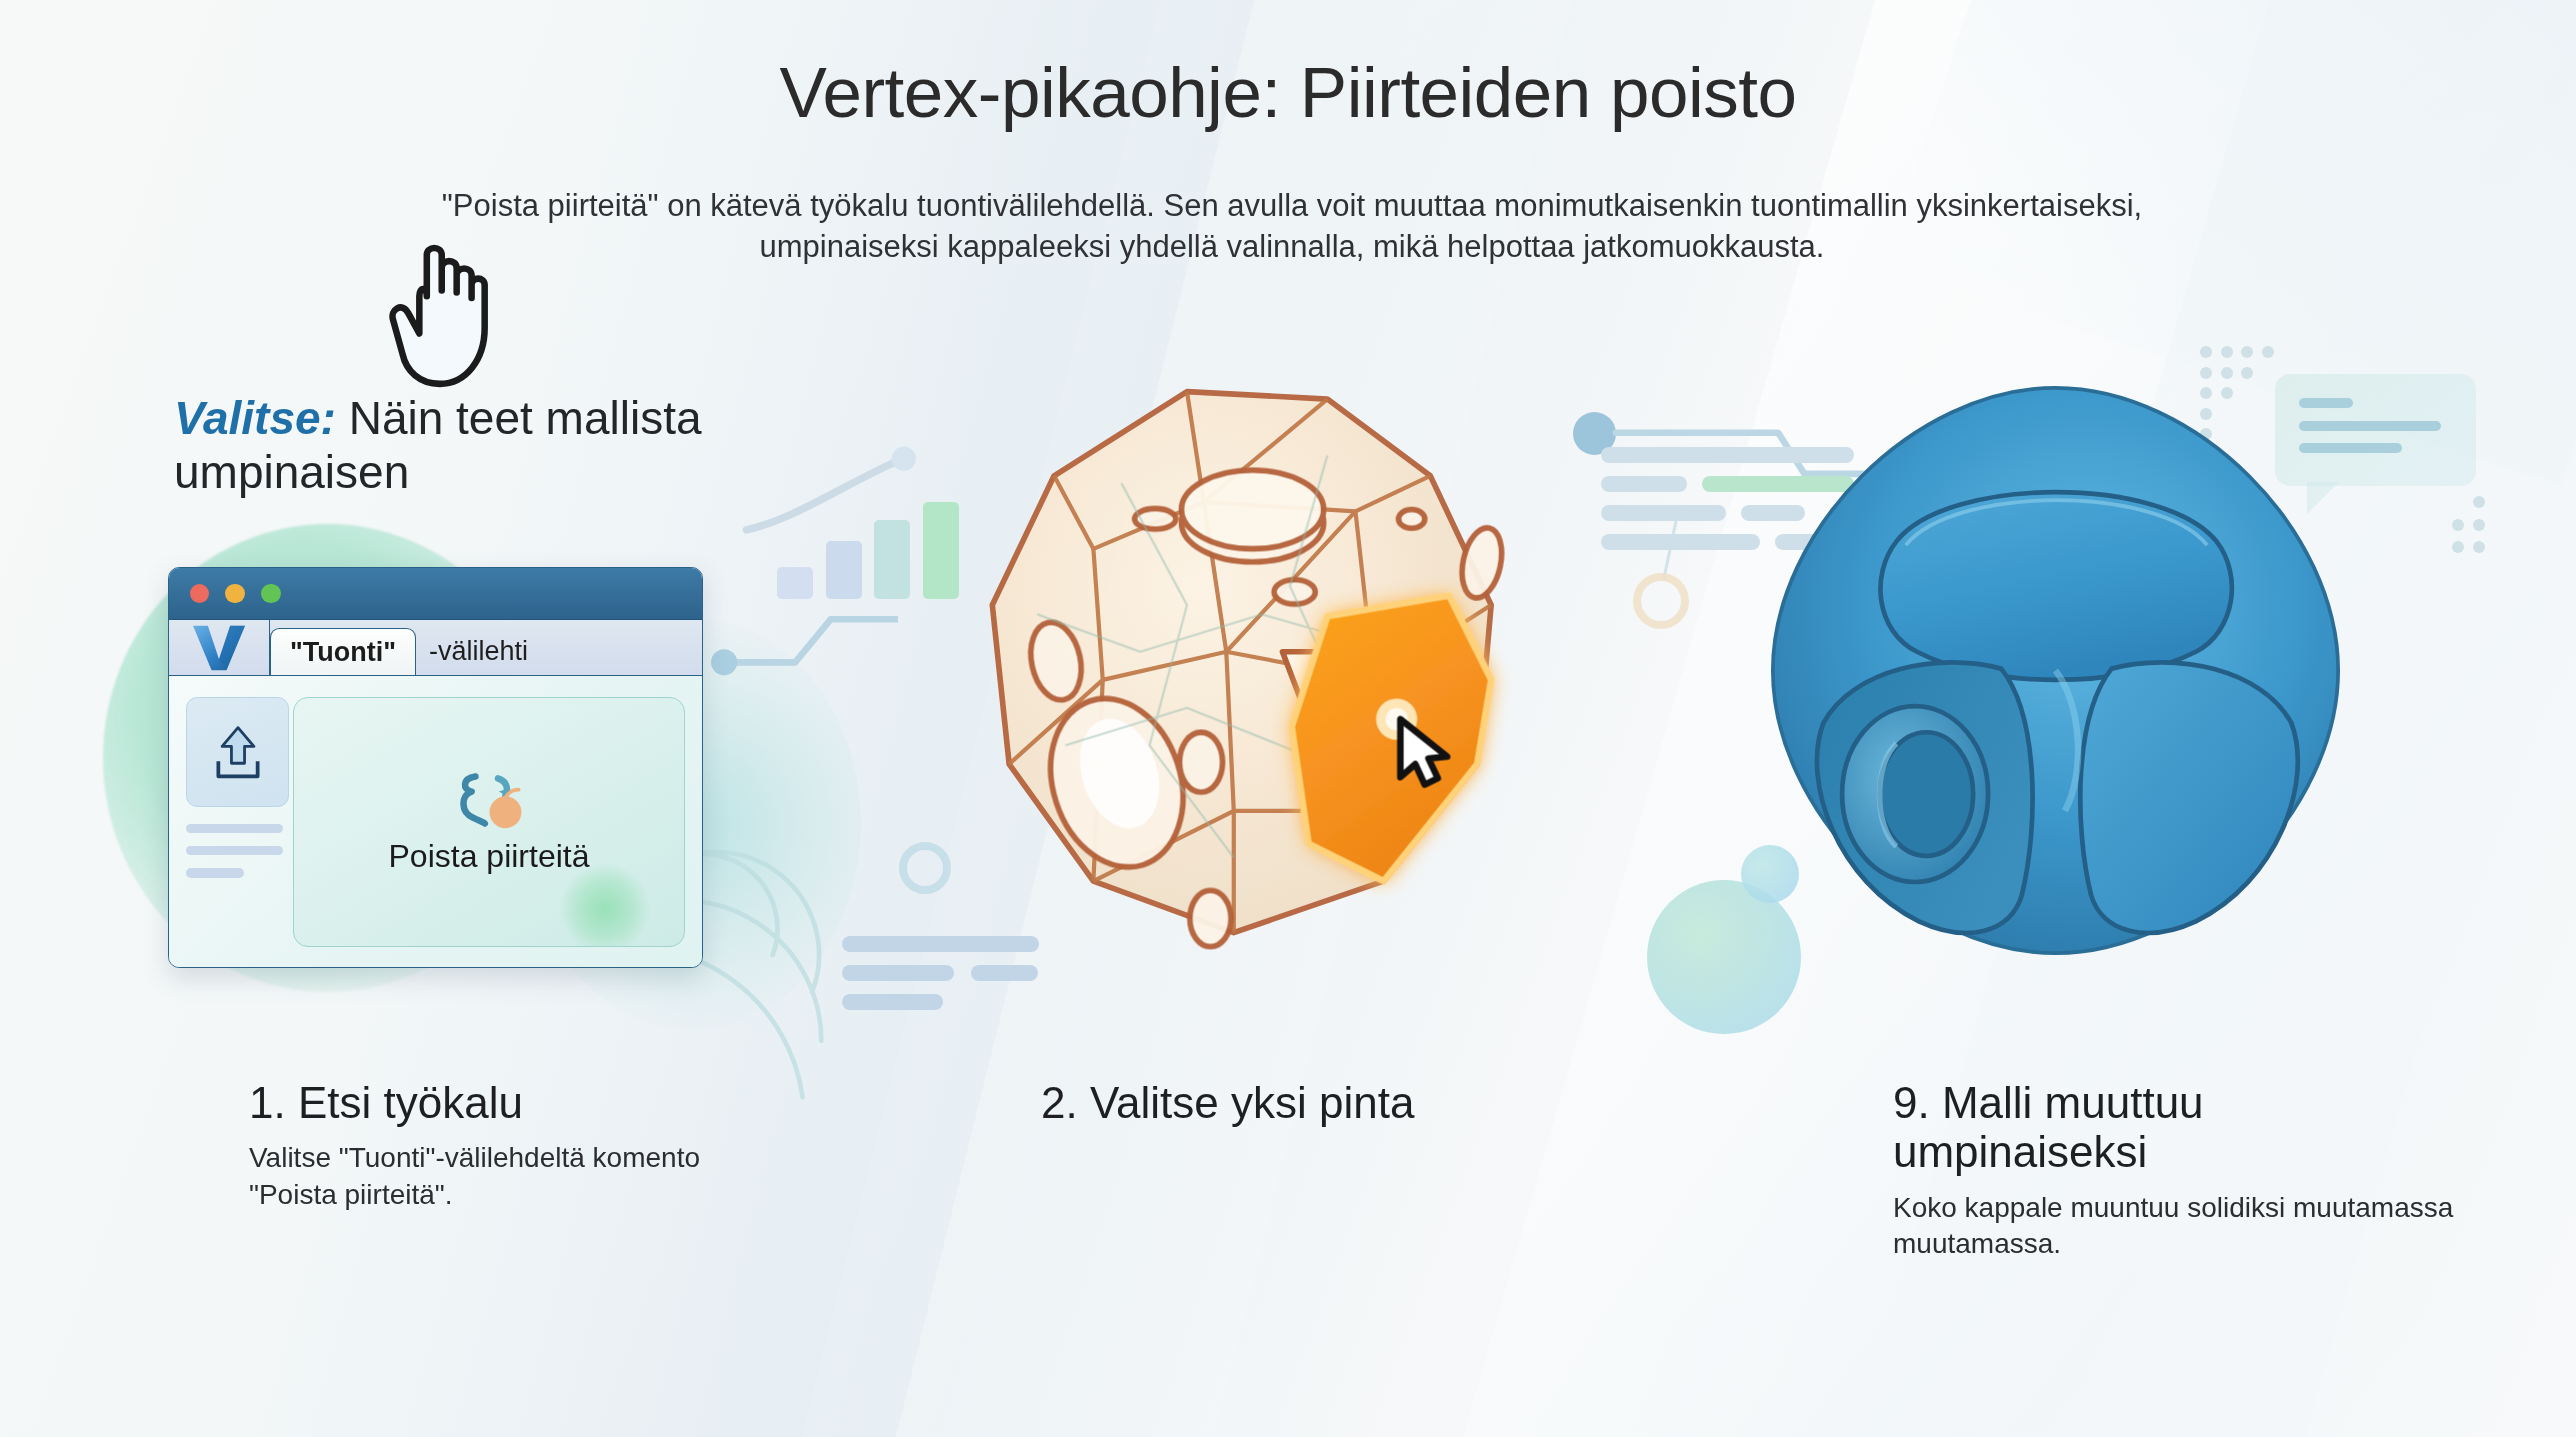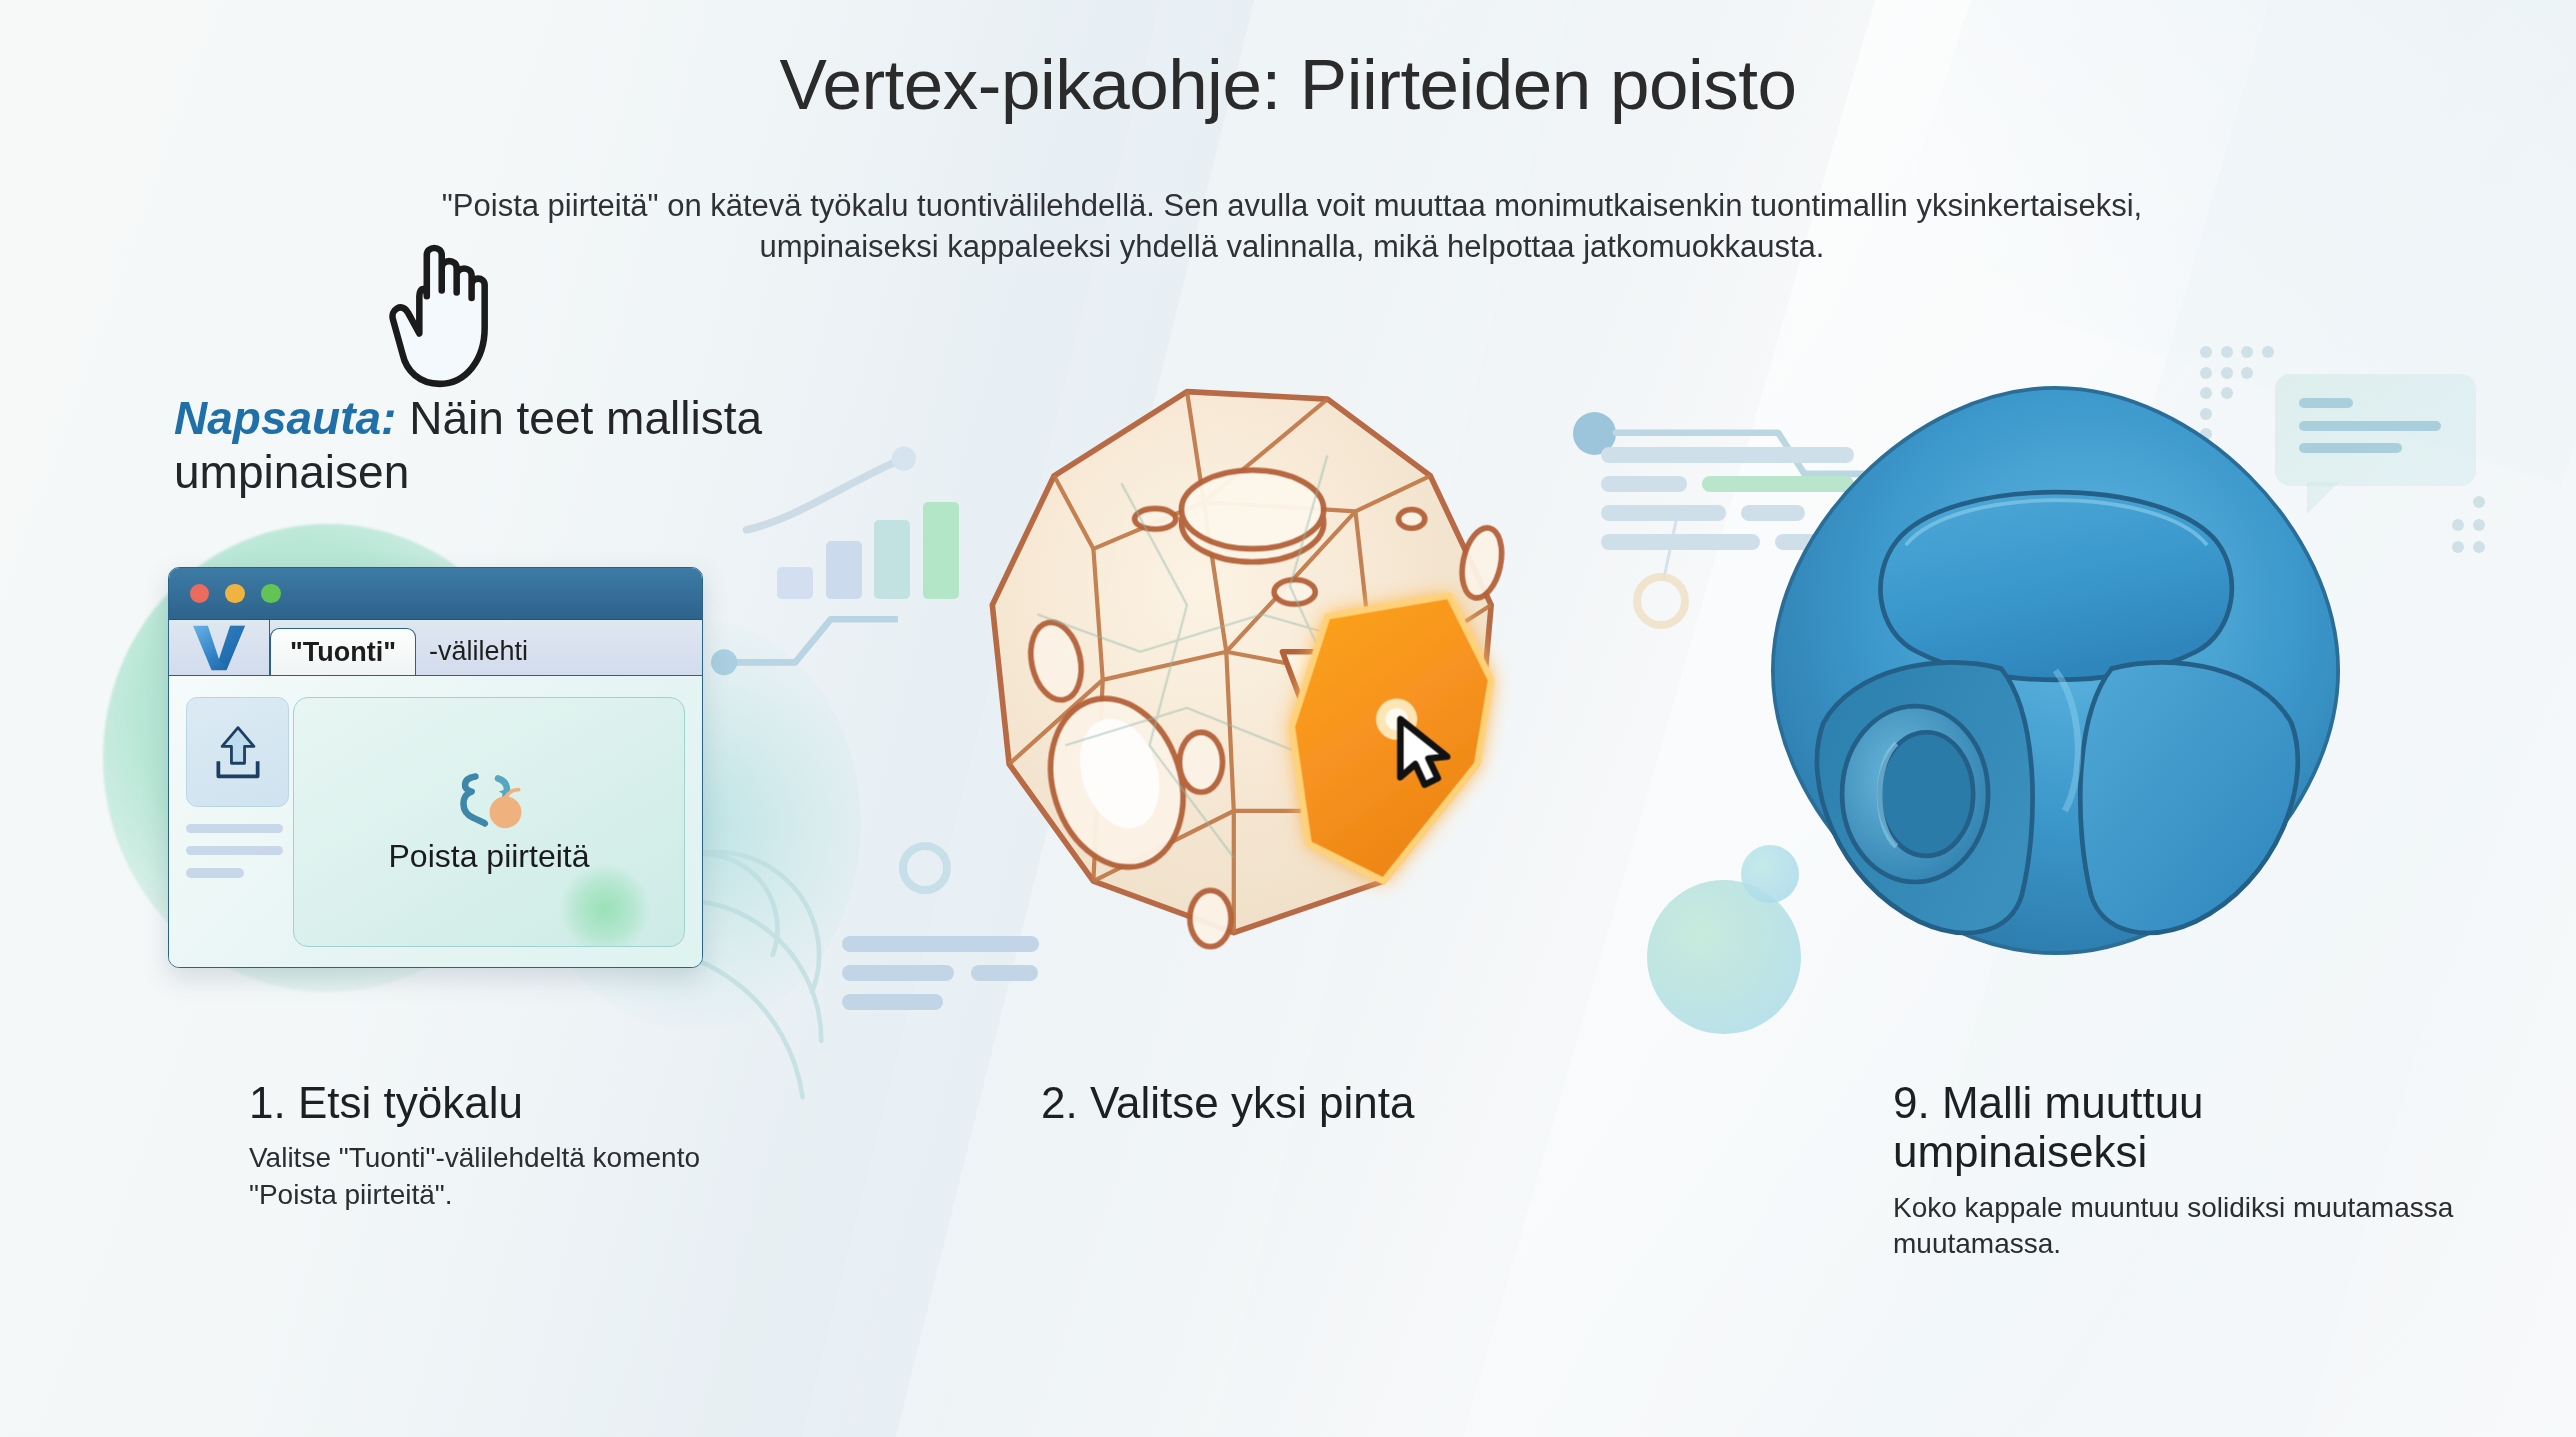--- a/index.html
+++ b/index.html
@@ -41,21 +41,21 @@
     transform: skewX(-16deg);
   }
   .corner-tr {
     position:absolute; right:-112px; top:-318px; width:711px; height:711px;
     background: linear-gradient(200deg, rgba(231,240,245,.8), rgba(247,250,251,0));
     transform: rotate(18deg);
   }
 
   
   .title {
-    position: absolute; left: 0; top: 44px; width: 2576px;
+    position: absolute; left: 0; top: 52px; width: 2576px;
     text-align: center;
     font-size: 71px; font-weight: 400; color: #2b2b2b;
     letter-spacing: -0.5px;
   }
   .subtitle {
     position: absolute; left: 356px; top: 185px; width: 1872px;
     text-align: center;
     font-size: 31px; line-height: 1.33; color: #2f3135; font-weight: 400;
   }
 
@@ -218,21 +218,21 @@
   <div class="band band-a"></div>
   <div class="band band-b"></div>
   <div class="band band-c"></div>
   <div class="band band-d"></div>
   <div class="corner-tr"></div>
 
   <div class="title">Vertex-pikaohje: Piirteiden poisto</div>
   <div class="subtitle">"Poista piirteitä" on kätevä työkalu tuontivälilehdellä. Sen avulla voit muuttaa monimutkaisenkin tuontimallin yksinkertaiseksi, umpinaiseksi kappaleeksi yhdellä valinnalla, mikä helpottaa jatkomuokkausta.</div>
 
   <div class="process-head">
-    <span class="accent">Napsauta:</span>
+    <span class="accent">Valitse:</span>
     <span>Näin teet mallista umpinaisen</span>
   </div>
 
   <div class="mint-blob"></div>
   <div class="teal-blob"></div>
   <div class="soft-circle sc1"></div>
   <div class="soft-circle sc2"></div>
   <div class="ring ring1"></div>
   <div class="ring-stick"></div>
   <div class="ring ring2"></div>

